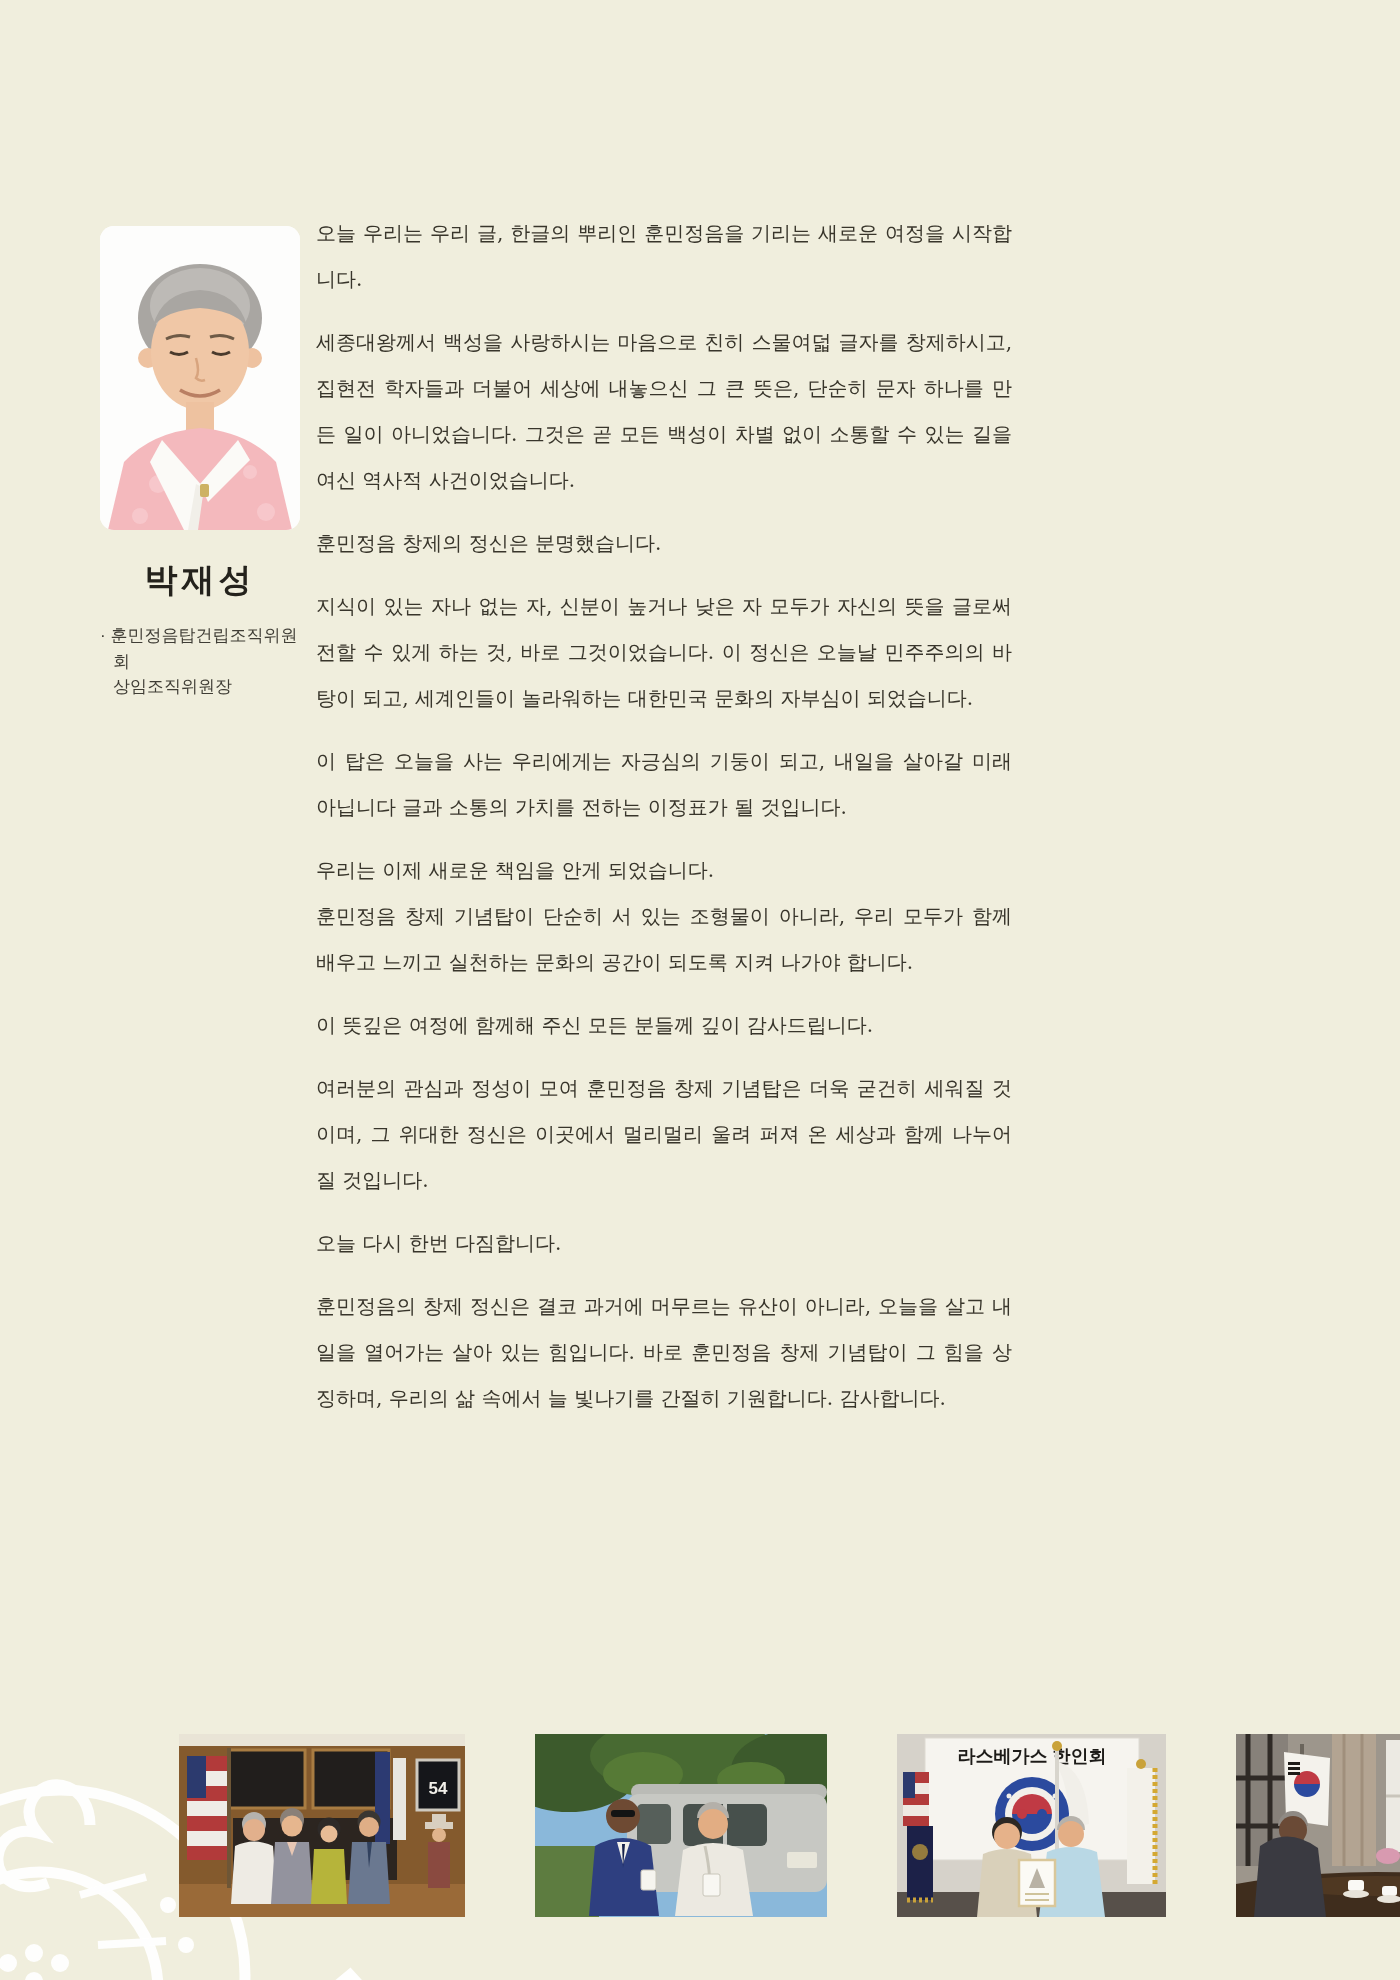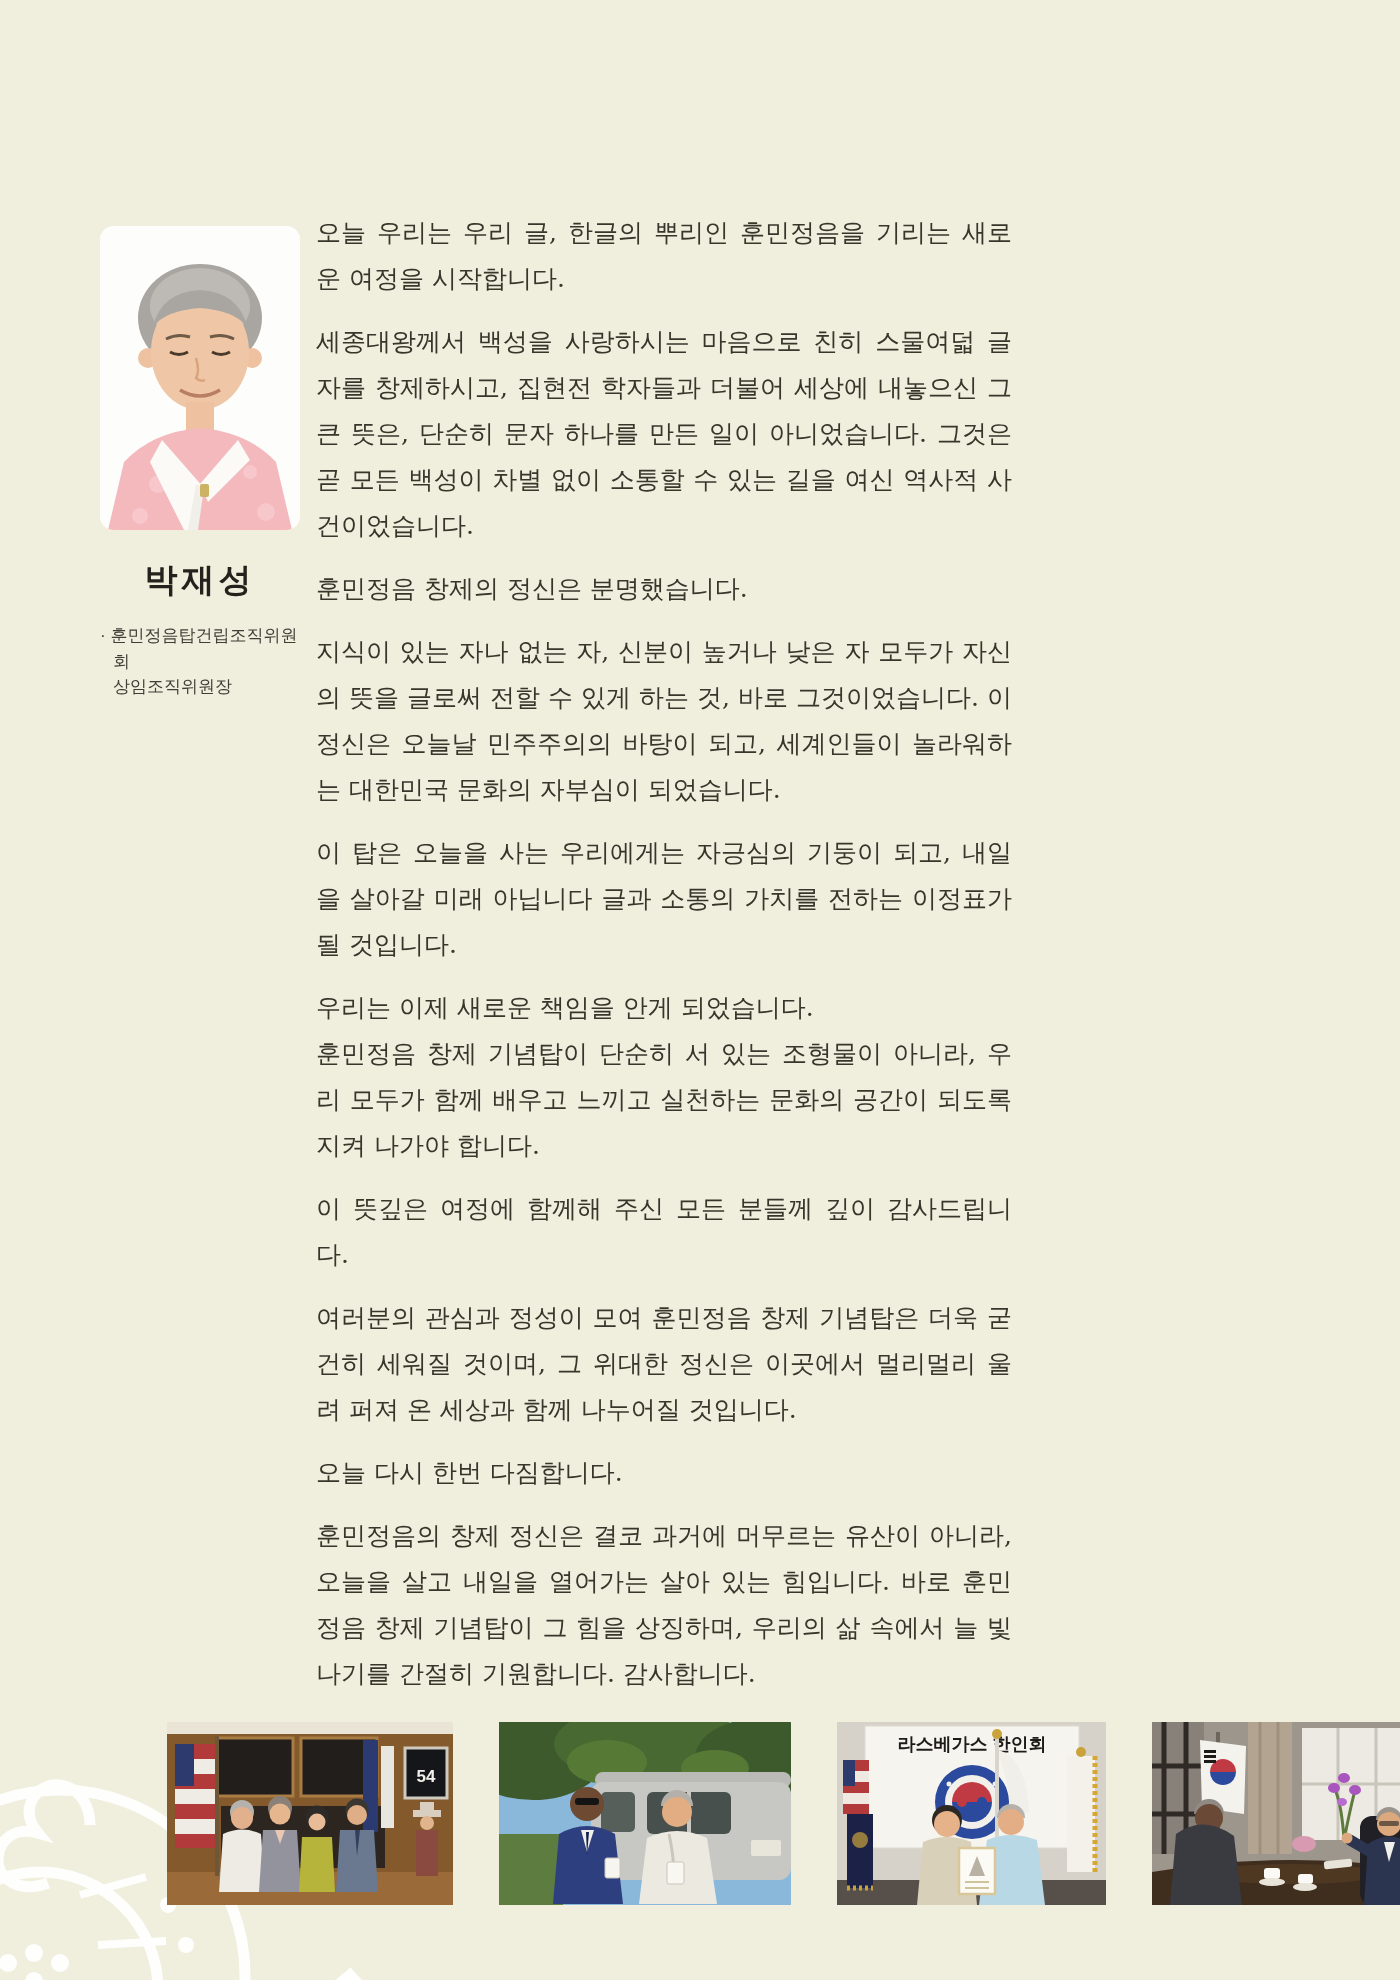--- a/index.html
+++ b/index.html
@@ -19,26 +19,26 @@
             overflow:hidden;background:#fdfdfc;}
   .portrait svg{display:block;}
   .chairman-name{margin-top:28px;text-align:center;font-size:33px;font-weight:bold;
                  letter-spacing:4px;color:#24221c;}
   .roles{margin-top:20px;font-family:"Liberation Sans","DejaVu Sans",sans-serif;
          font-size:17px;line-height:1.5;color:#3f3d35;}
   .role{padding-left:13px;text-indent:-13px;white-space:pre-line;margin-bottom:9px;}
 
   
   .letter{flex:1;min-width:0;}
-  .letter p{margin:0 0 17px 0;font-size:25px;line-height:46px;color:#38352b;
+  .letter p{margin:0 0 17px 0;font-size:20px;line-height:46px;color:#38352b;
             text-align:justify;word-break:break-all;white-space:pre-line;}
 
   
   .photo-strip{position:absolute;left:131px;top:1722px;display:flex;gap:10px;}
-  .photo{margin:0;overflow:hidden;height:202px;position:relative;padding-left:36px;}
+  .photo{margin:12px;overflow:hidden;height:202px;position:relative;padding-left:36px;}
   .ph1{width:286px;} .ph2{width:292px;} .ph3{width:269px;} .ph4{width:280px;}
   .photo svg{display:block;}
 
   
   .watermark{position:absolute;left:-70px;top:1645px;width:600px;height:520px;
              pointer-events:none;}
 </style>
 </head>
 <body>
 

